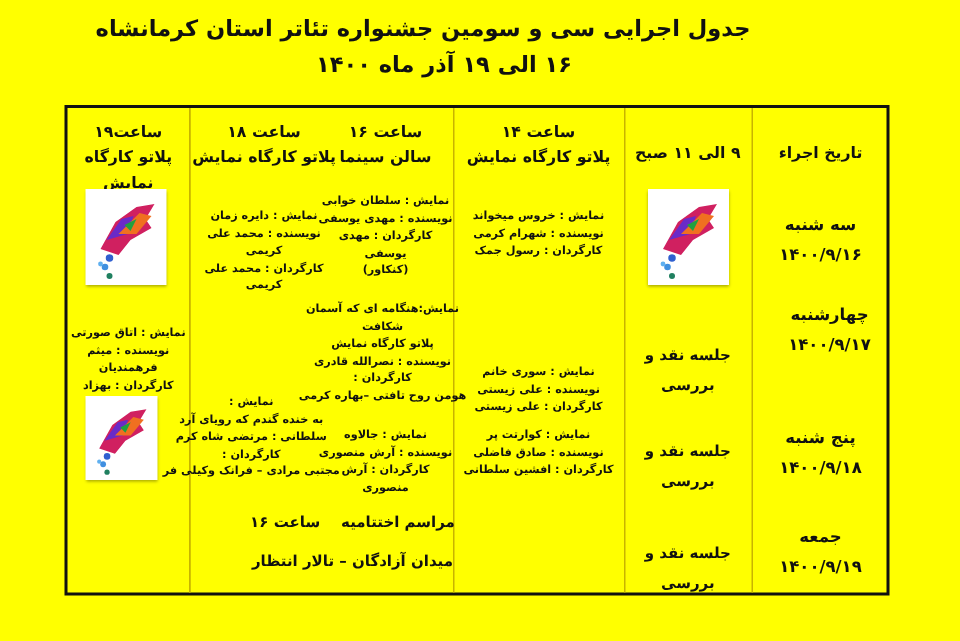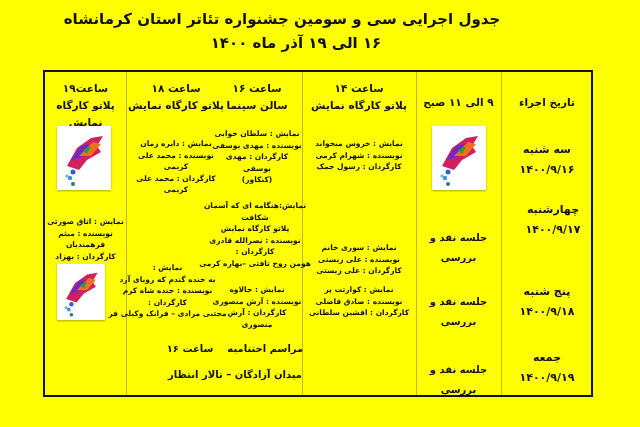--- a/index.html
+++ b/index.html
@@ -163,21 +163,21 @@
     <div>کارگردان : افشین سلطانی</div>
   </div>
   <div class="cell prog" style="left:167px; width:90px; top:212px;">
     <div>نمایش : جالاوه</div>
     <div>نویسنده : آرش منصوری</div>
     <div>کارگردان : آرش منصوری</div>
   </div>
   <div class="cell prog" style="left:60px; width:125px; top:190px;">
     <div>نمایش :</div>
     <div>به خنده گندم که رویای آرد</div>
-    <div>نویسنده : خنده شاه کرم</div>
+    <div>سلطانی : مرتضی شاه کرم</div>
     <div>کارگردان :</div>
     <div>مجتبی مرادی – فرانک وکیلی فر</div>
   </div>
   <div class="poster" style="left:12px; top:192px; width:48px; height:56px;">
     <svg viewBox="0 0 54 64">
         <g>
       <path d="M10 40 L20 22 L34 12 L46 10 L40 20 L44 26 L30 34 L22 44 Z" fill="#d02060"></path>
       <path d="M14 34 L24 20 L32 18 L28 30 Z" fill="#6a2ac8"></path>
       <path d="M22 30 L36 16 L44 18 L34 30 Z" fill="#f07020"></path>
       <path d="M26 24 L34 20 L30 28 Z" fill="#20a040"></path>

